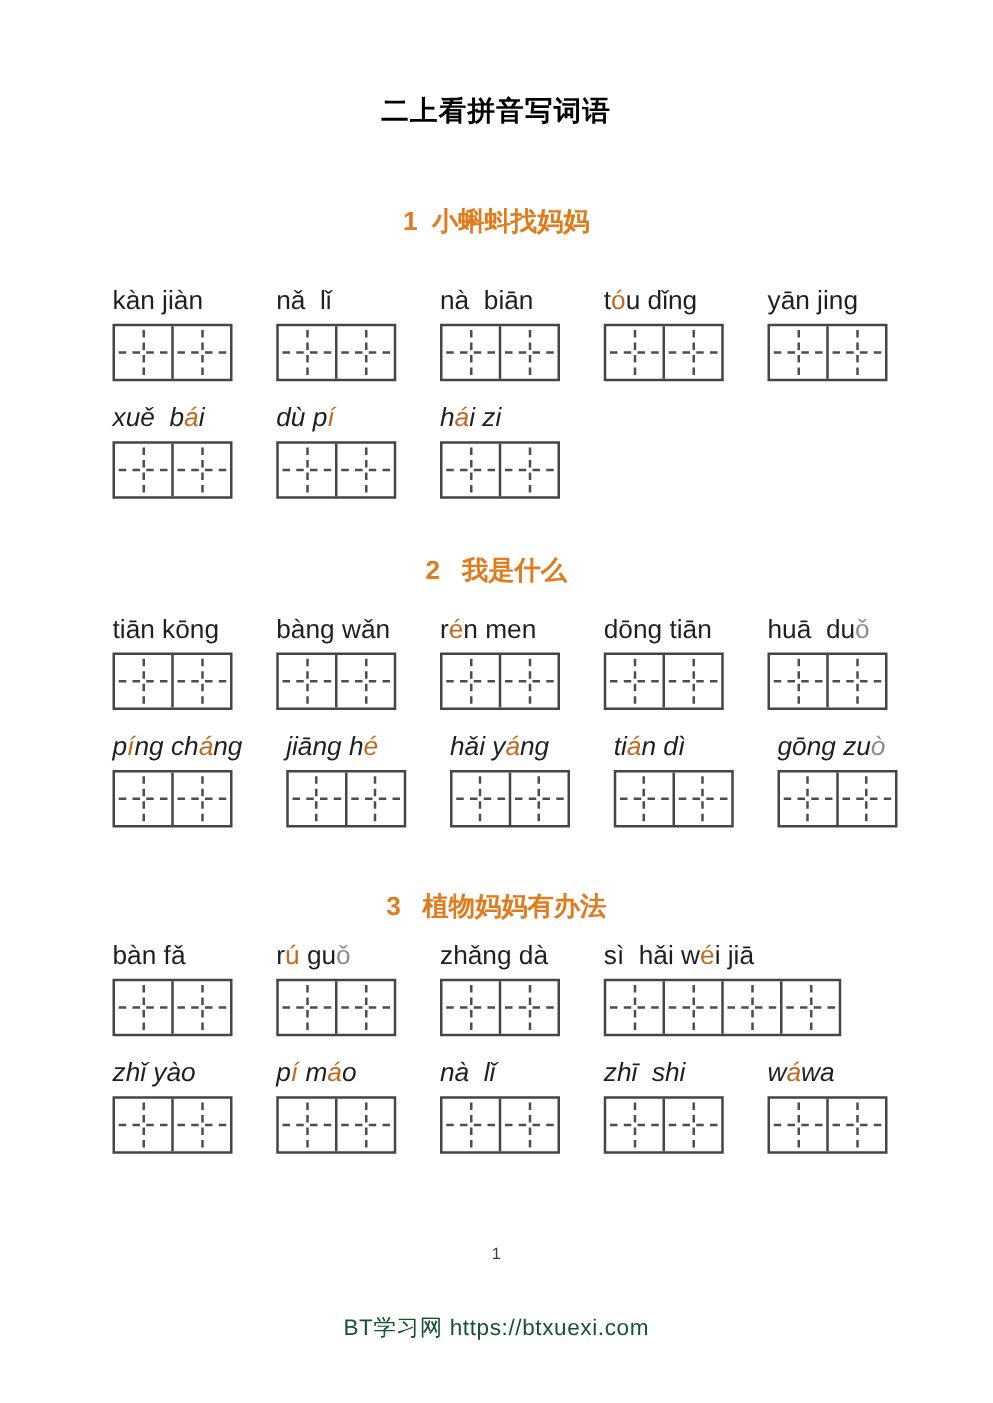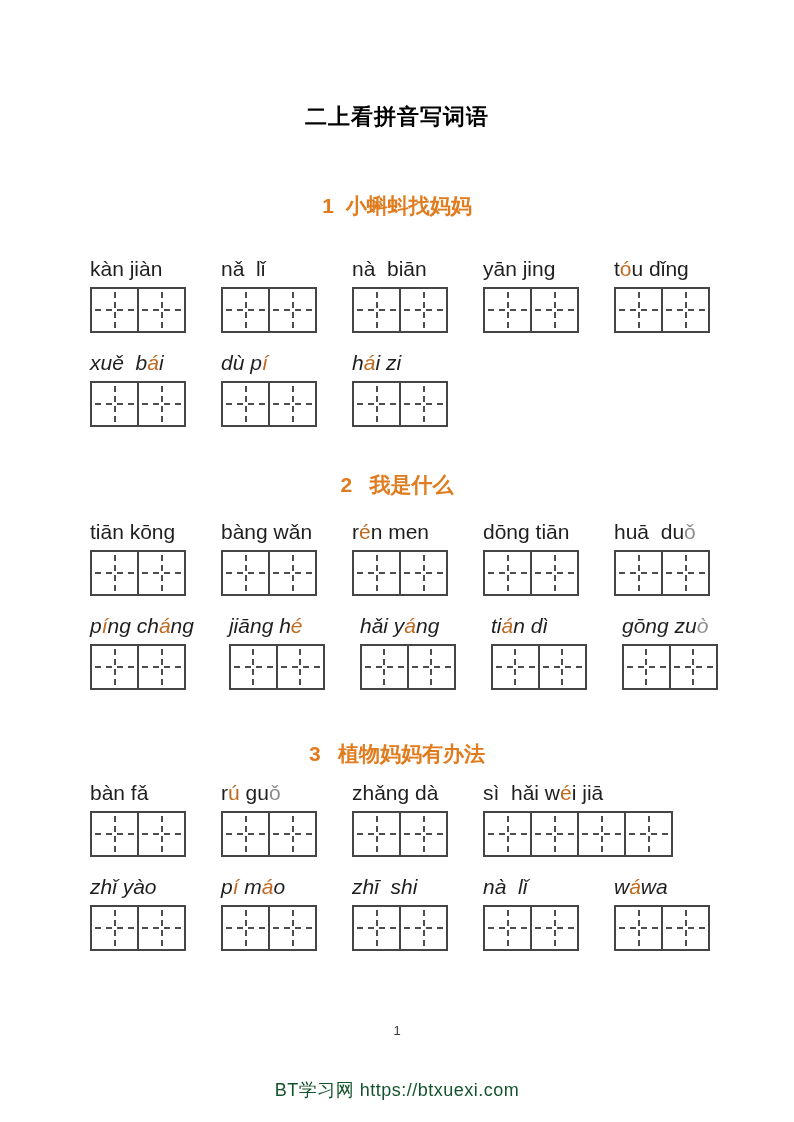--- a/index.html
+++ b/index.html
@@ -5,21 +5,21 @@
   html,body { margin:0; padding:0; background:#ffffff; }
   .page {
     position:relative;
     width:794px; height:1122px;
     background:#ffffff;
     overflow:hidden;
     font-family:"Liberation Sans", sans-serif;
     color:#1a1a1a;
   }
   .doc-title {
-    padding-top:102px;
+    padding-top:74px;
     text-align:center;
     font-size:22px;
     font-weight:bold;
     letter-spacing:1px;
     color:#000000;
     line-height:30px;
     white-space:pre;
   }
   .section-heading {
     text-align:center;
@@ -114,28 +114,28 @@
             </div>
           </div>
           <div class="word-group">
             <div class="pinyin">nà  biān</div>
             <div class="word-box">
               <div class="grid-cell"></div>
               <div class="grid-cell"></div>
             </div>
           </div>
           <div class="word-group">
+            <div class="pinyin">t<span class="ta" style="color: rgb(192, 106, 32);">ó</span>u dǐng</div>
+            <div class="word-box">
+              <div class="grid-cell"></div>
+              <div class="grid-cell"></div>
+            </div>
+          </div>
+          <div class="word-group">
             <div class="pinyin">yān jing</div>
-            <div class="word-box">
-              <div class="grid-cell"></div>
-              <div class="grid-cell"></div>
-            </div>
-          </div>
-          <div class="word-group">
-            <div class="pinyin">t<span class="ta" style="color: rgb(192, 106, 32);">ó</span>u dǐng</div>
             <div class="word-box">
               <div class="grid-cell"></div>
               <div class="grid-cell"></div>
             </div>
           </div>
         </div>
         <div class="word-row next">
           <div class="word-group">
             <div class="pinyin">xuě  b<span class="ta" style="color: rgb(192, 106, 32);">á</span>i</div>
             <div class="word-box">
@@ -279,28 +279,28 @@
             </div>
           </div>
           <div class="word-group">
             <div class="pinyin">p<span class="ta" style="color: rgb(192, 106, 32);">í</span> m<span class="ta" style="color: rgb(192, 106, 32);">á</span>o</div>
             <div class="word-box">
               <div class="grid-cell"></div>
               <div class="grid-cell"></div>
             </div>
           </div>
           <div class="word-group">
+            <div class="pinyin">nà  lǐ</div>
+            <div class="word-box">
+              <div class="grid-cell"></div>
+              <div class="grid-cell"></div>
+            </div>
+          </div>
+          <div class="word-group">
             <div class="pinyin">zhī  shi</div>
-            <div class="word-box">
-              <div class="grid-cell"></div>
-              <div class="grid-cell"></div>
-            </div>
-          </div>
-          <div class="word-group">
-            <div class="pinyin">nà  lǐ</div>
             <div class="word-box">
               <div class="grid-cell"></div>
               <div class="grid-cell"></div>
             </div>
           </div>
           <div class="word-group">
             <div class="pinyin">w<span class="ta" style="color: rgb(192, 106, 32);">á</span>wa</div>
             <div class="word-box">
               <div class="grid-cell"></div>
               <div class="grid-cell"></div>

